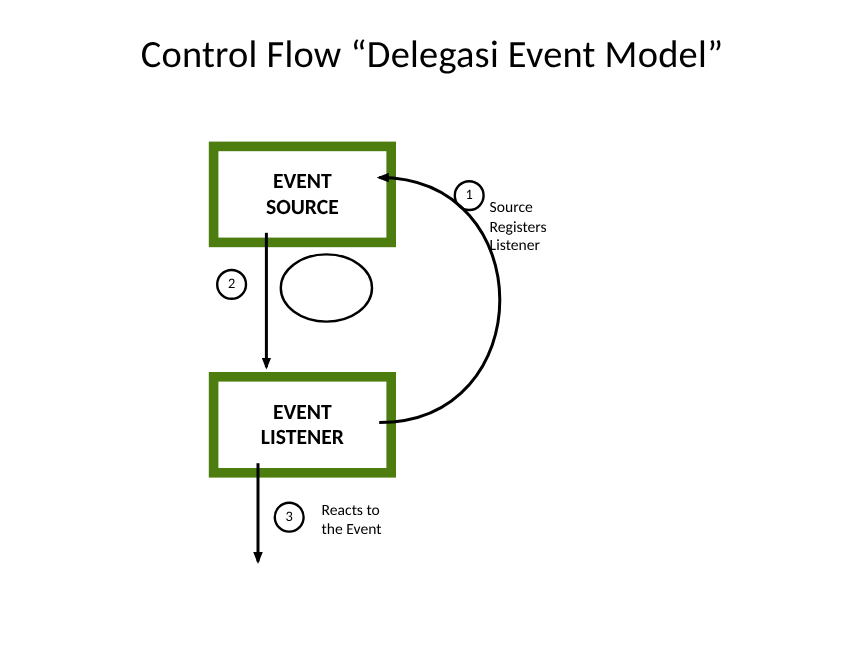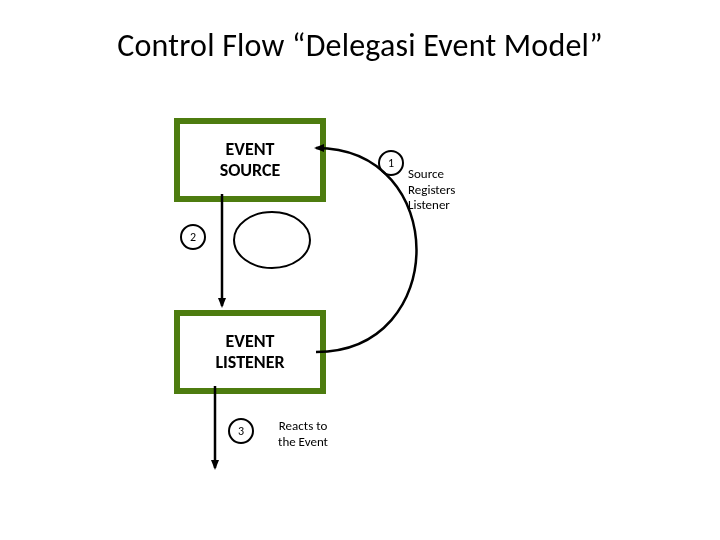--- a/index.html
+++ b/index.html
@@ -28,21 +28,21 @@
   }
   .diagram {
     position: absolute;
     left: 160px;
     top: 100px;
     width: 420px;
     height: 420px;
   }
   .box {
     position: absolute;
-    border: 6px solid #4d7c0f;
+    border: 8px solid #4d7c0f;
     background: #fff;
     text-align: center;
     font-weight: 700;
     font-size: 18px;
     line-height: 1.15;
     display: flex;
     align-items: center;
     justify-content: center;
   }
   .step-circle {
@@ -100,21 +100,21 @@
     <div class="step-circle" style="left:20px; top:124px;">
       <span>2</span>
     </div>
     <div class="label" style="left:82px; top:120px; width:60px; white-space:pre;">Fires an
 Event
 Object</div>
 
     <div class="step-circle" style="left:68px; top:318px;">
       <span>3</span>
     </div>
-    <div class="label" style="left:108px; top:318px; width:70px; text-align:center; white-space:pre;">Reacts to
+    <div class="label" style="left:108px; top:318px; width:70px; text-align:left; white-space:pre;">Reacts to
 the Event</div>
 
     <svg class="overlay" viewBox="0 0 420 420">
       <defs>
         <marker id="arrowhead" markerWidth="10" markerHeight="8" refX="8" refY="4" orient="auto" markerUnits="userSpaceOnUse">
           <path d="M0,0 L10,4 L0,8 Z" fill="#000"></path>
         </marker>
       </defs>
 
       <path d="M 156 252 C 290 252, 290 48, 156 48" fill="none" stroke="#000" stroke-width="2.5" marker-end="url(#arrowhead)"></path>

